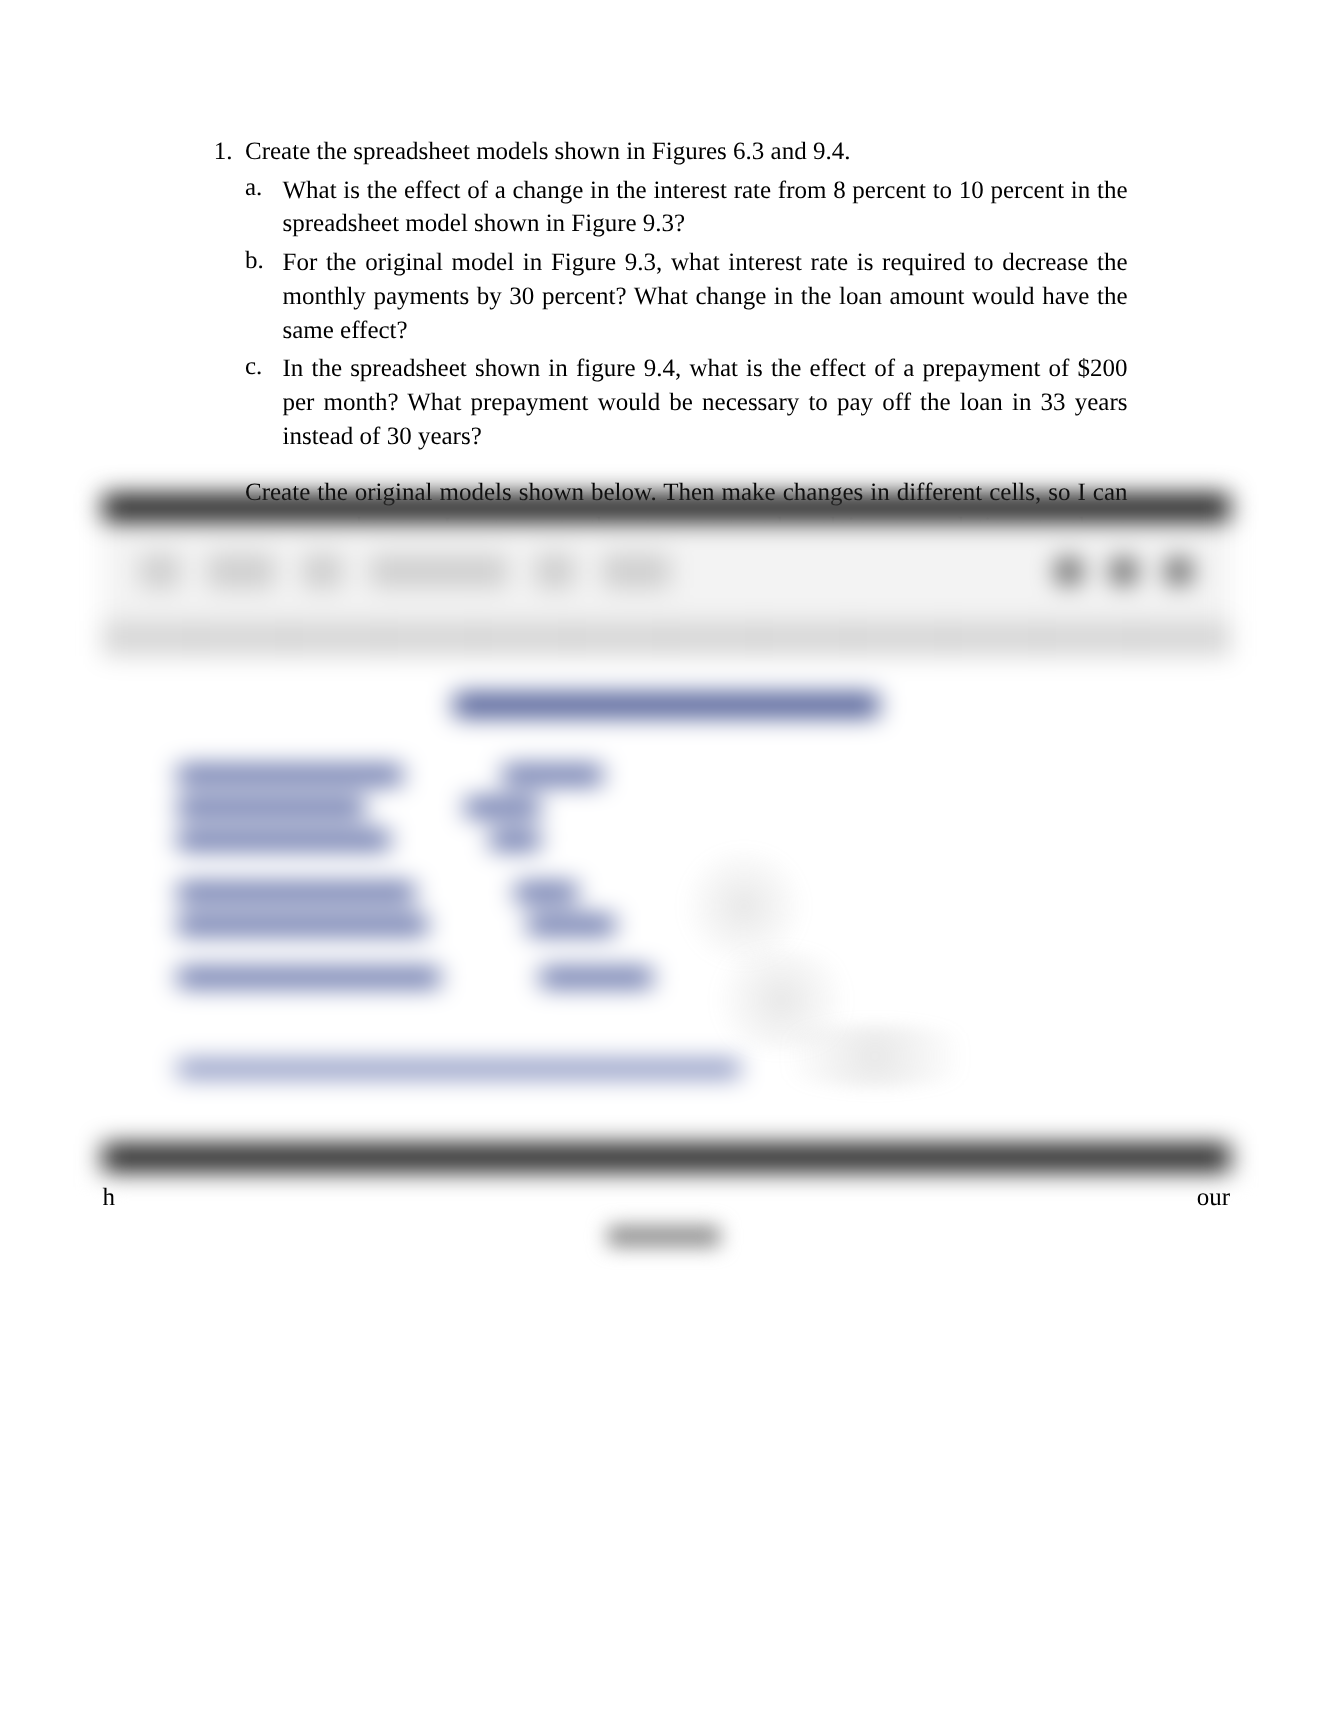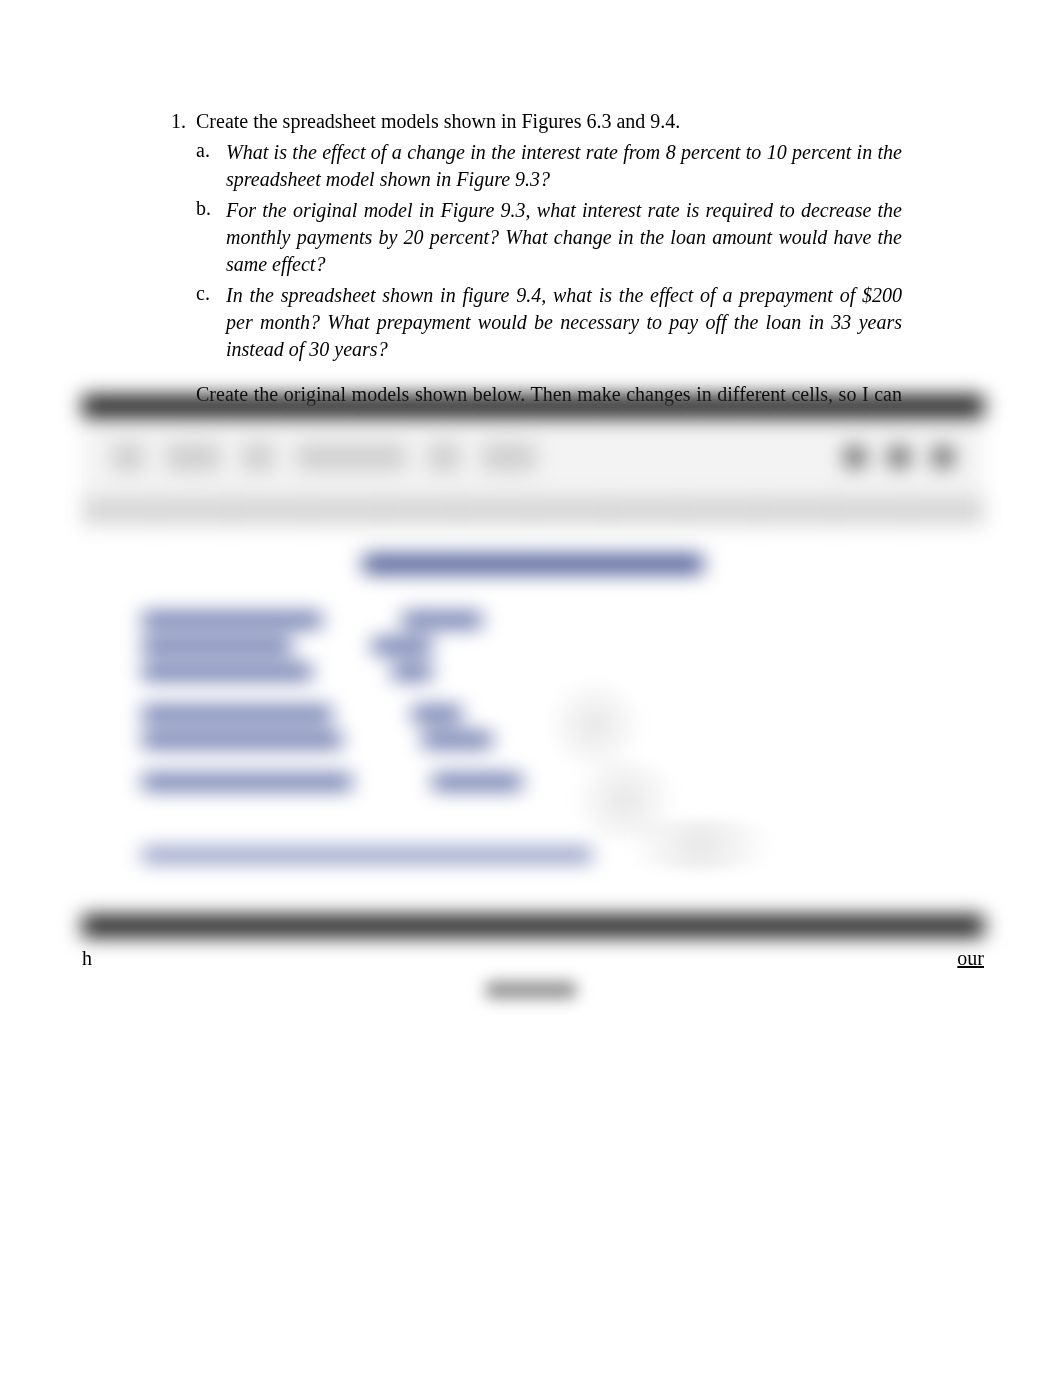--- a/index.html
+++ b/index.html
@@ -20,21 +20,21 @@
   }
   .main-num { width: 36px; flex-shrink: 0; text-align: right; padding-right: 10px; }
   .main-text { flex: 1; }
   .sub-list { margin-left: 36px; }
   .sub-item {
     display: flex;
     margin-bottom: 4px;
     text-align: justify;
   }
   .sub-letter { width: 30px; flex-shrink: 0; }
-  .sub-text { flex: 1; line-height: 1.35; font-style: italic; }
+  .sub-text { flex: 1; line-height: 1.35; }
   .follow-para {
     margin-left: 36px;
     margin-top: 18px;
     text-align: justify;
     line-height: 1.35;
   }
 
   .blurred-figure {
     position: absolute;
     left: 82px;
@@ -120,21 +120,20 @@
     bottom: 407px;
     font-size: 20px;
     color: #000;
   }
   .edge-our {
     position: absolute;
     right: 78px;
     bottom: 407px;
     font-size: 20px;
     color: #000;
-    text-decoration: underline;
   }
   .caption {
     position: absolute;
     left: 0;
     right: 0;
     top: 980px;
     text-align: center;
   }
   .caption-blob {
     display: inline-block;
@@ -163,21 +162,21 @@
     <div class="main-num">1.</div>
     <div class="main-text">Create the spreadsheet models shown in Figures 6.3 and 9.4.</div>
   </div>
   <div class="sub-list">
     <div class="sub-item">
       <div class="sub-letter">a.</div>
       <div class="sub-text">What is the effect of a change in the interest rate from 8 percent to 10 percent in the spreadsheet model shown in Figure 9.3?</div>
     </div>
     <div class="sub-item">
       <div class="sub-letter">b.</div>
-      <div class="sub-text">For the original model in Figure 9.3, what interest rate is required to decrease the monthly payments by 20 percent? What change in the loan amount would have the same effect?</div>
+      <div class="sub-text">For the original model in Figure 9.3, what interest rate is required to decrease the monthly payments by 30 percent? What change in the loan amount would have the same effect?</div>
     </div>
     <div class="sub-item">
       <div class="sub-letter">c.</div>
       <div class="sub-text">In the spreadsheet shown in figure 9.4, what is the effect of a prepayment of $200 per month? What prepayment would be necessary to pay off the loan in 33 years instead of 30 years?</div>
     </div>
   </div>
   <div class="follow-para">Create the original models shown below. Then make changes in different cells, so I can see your changes. Insert one textbox to report and explain your solutions to above questions.</div>
 </div>
 
 <div class="blurred-figure">

